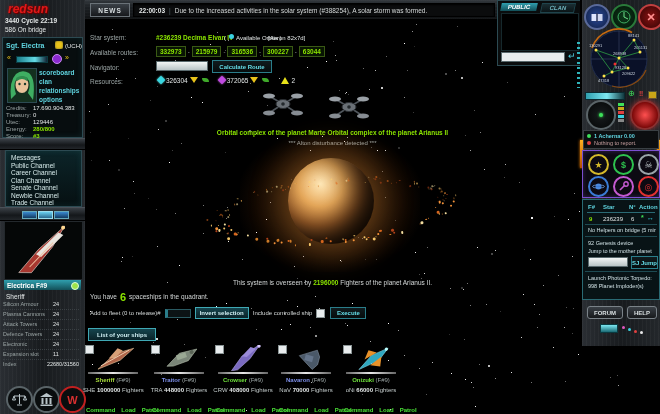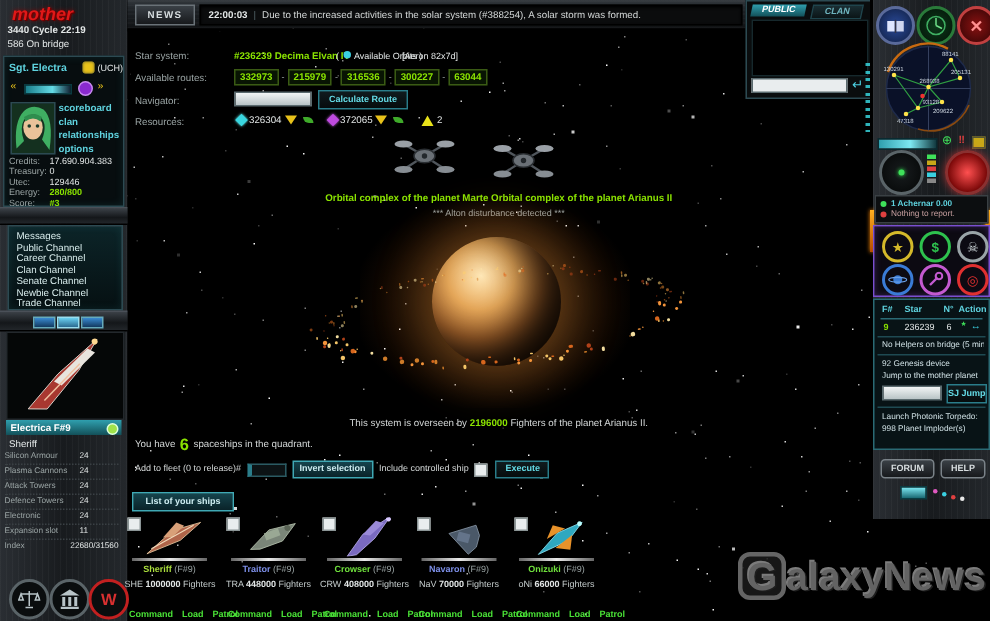--- a/index.html
+++ b/index.html
@@ -306,21 +306,21 @@
       <i style="position: absolute; left: 120px; top: 338px; width: 1px; height: 1px; background: rgb(255, 255, 255); opacity: 0.34;"></i>
       <i style="position: absolute; left: 5px; top: 292px; width: 1px; height: 1px; background: rgb(255, 255, 255); opacity: 0.93;"></i>
       <i style="position: absolute; left: 39px; top: 189px; width: 1px; height: 1px; background: rgb(255, 255, 255); opacity: 0.6;"></i>
       <i style="position: absolute; left: 273px; top: 218px; width: 1px; height: 1px; background: rgb(255, 255, 255); opacity: 0.27;"></i>
       <i style="position: absolute; left: 380px; top: 360px; width: 1px; height: 1px; background: rgb(255, 255, 255); opacity: 0.95;"></i>
       <i style="position: absolute; left: 197px; top: 0px; width: 1px; height: 1px; background: rgb(255, 255, 255); opacity: 0.55;"></i>
       <i style="position: absolute; left: 313px; top: 128px; width: 2px; height: 2px; background: rgb(255, 255, 255); opacity: 0.19;"></i>
     </div>
 
   <div class="abs metalv" style="left:0;top:0;width:85px;height:414px;border-right:2px solid #000;">
-    <div class="abs" style="left:8px;top:2px;font-size:12px;font-weight:bold;font-style:italic;color:#e01818;text-shadow:0 0 3px #900,1px 1px 0 #500;">mother</div>
+    <div class="abs" style="left:8px;top:2px;font-size:12px;font-weight:bold;font-style:italic;color:#e01818;text-shadow:0 0 3px #900,1px 1px 0 #500;">redsun</div>
     <div class="abs t65 b wt nw" style="left:5px;top:16px;">3440 Cycle 22:19</div>
     <div class="abs t65 wt nw" style="left:5px;top:25px;">586 On bridge</div>
 
     <div class="abs panel" style="left:2px;top:37px;width:79px;height:99px;">
       <div class="abs t7 b cy nw" style="left:3px;top:3px;">Sgt. Electra</div>
       <span class="abs" style="left:52px;top:3px;width:8px;height:8px;background:#e8c21a;border-radius:2px;box-shadow:inset 0 0 2px #553;"></span>
       <div class="abs t6 wt nw" style="left:62px;top:4px;">(UCH)</div>
 
       <span class="abs" style="left:4px;top:16px;color:#e8c21a;font-size:7px;">«</span>
       <span class="abs" style="left:13px;top:18px;width:30px;height:5px;background:linear-gradient(90deg,#1a7d8a,#64dbe6 60%,#123);border:1px solid #0a3a40;"></span>
@@ -950,17 +950,14 @@
   </div>
 
   <div class="abs btn t6 b" style="left:587px;top:306px;width:34px;height:11px;background:linear-gradient(180deg,#3a4046,#17191c);border:1px solid #7a8288;border-radius:3px;color:#d8dee0;">FORUM</div>
   <div class="abs btn t6 b" style="left:627px;top:306px;width:28px;height:11px;background:linear-gradient(180deg,#3a4046,#17191c);border:1px solid #7a8288;border-radius:3px;color:#d8dee0;">HELP</div>
   <span class="abs" style="left:600px;top:324px;width:16px;height:7px;background:linear-gradient(180deg,#7de8f2,#1a6a74);border:1px solid #0a3a40;"></span>
   <span class="abs" style="left:622px;top:326px;width:3px;height:3px;border-radius:50%;background:#e058c0;"></span>
   <span class="abs" style="left:628px;top:328px;width:3px;height:3px;border-radius:50%;background:#3ad0e0;"></span>
   <span class="abs" style="left:634px;top:330px;width:3px;height:3px;border-radius:50%;background:#e04040;"></span>
   <span class="abs" style="left:640px;top:331px;width:3px;height:3px;border-radius:50%;background:#e8e8e8;"></span>
 
-  <div class="abs nw" style="left:492px;top:368px;color:#6e6e6e;font-weight:bold;font-size:26px;opacity:.9;text-shadow:1px 1px 0 #222, -1px -1px 0 #8a8a8a;">
-    <span style="border:3px solid #707070;border-radius:8px;padding:0 3px;background:#1a1a1a;display:inline-block;line-height:26px;">G</span><span>alaxyNews</span>
-  </div>
 
 </div>
 
 </body></html>

